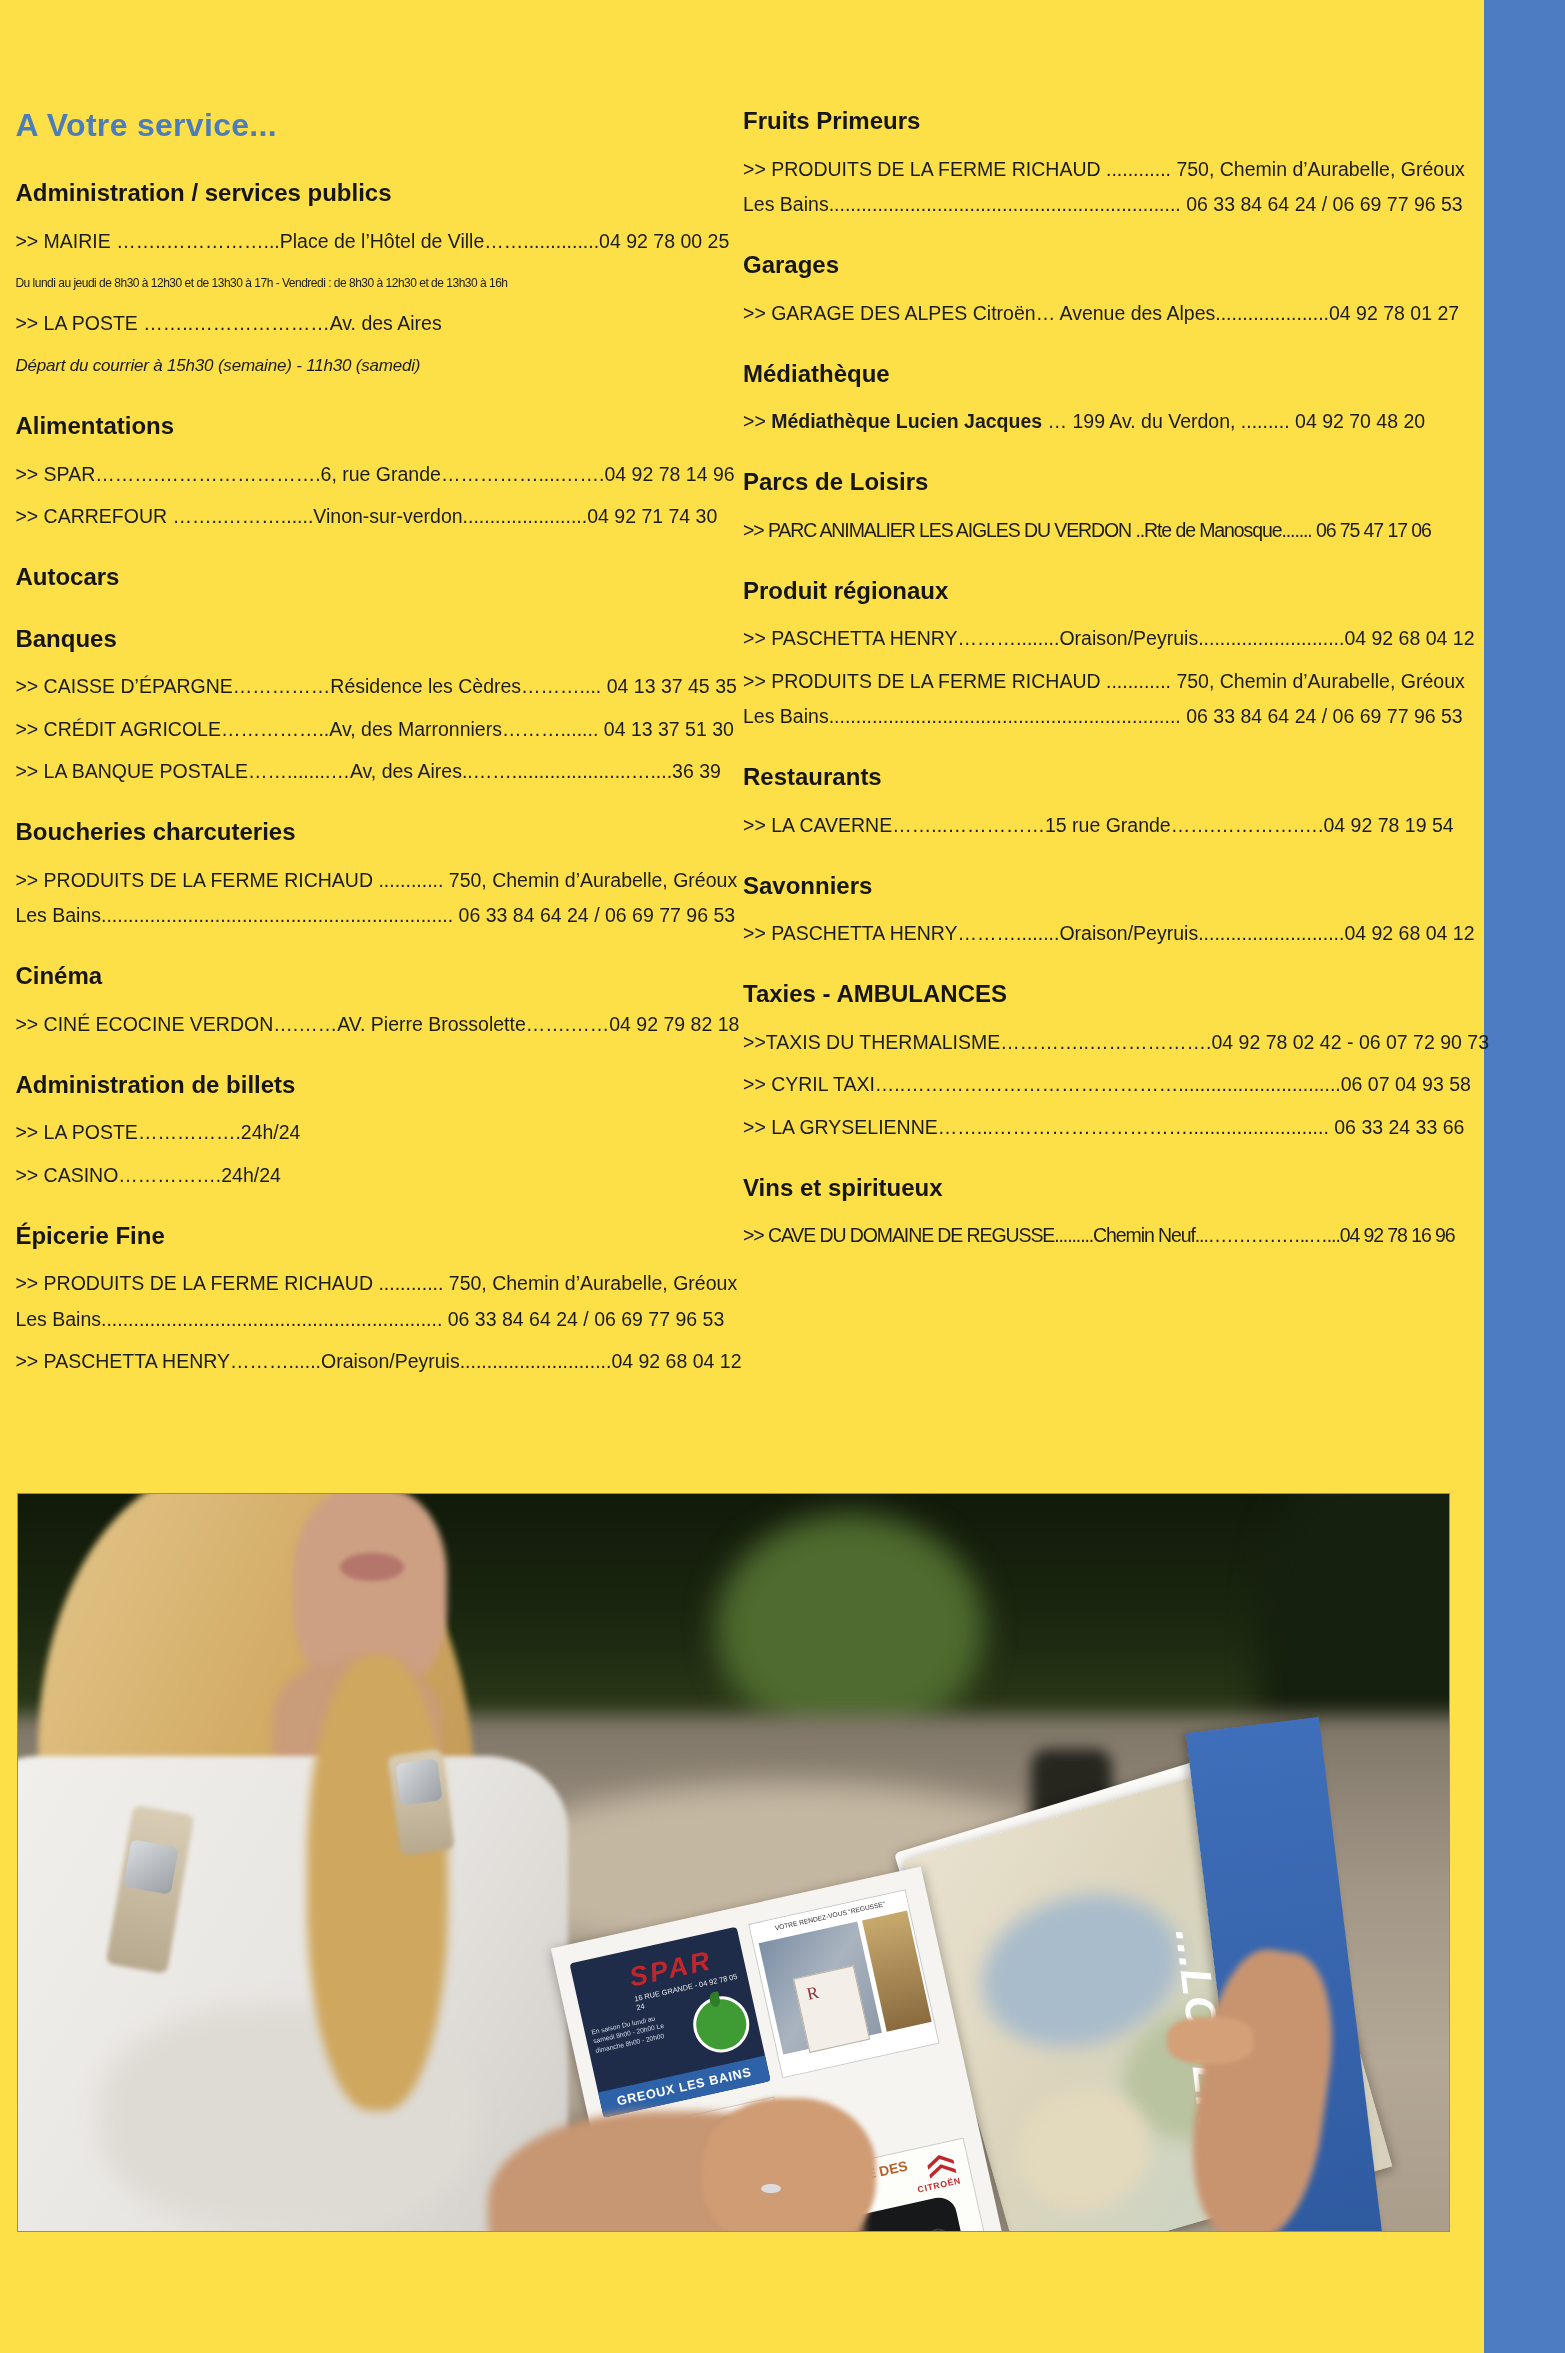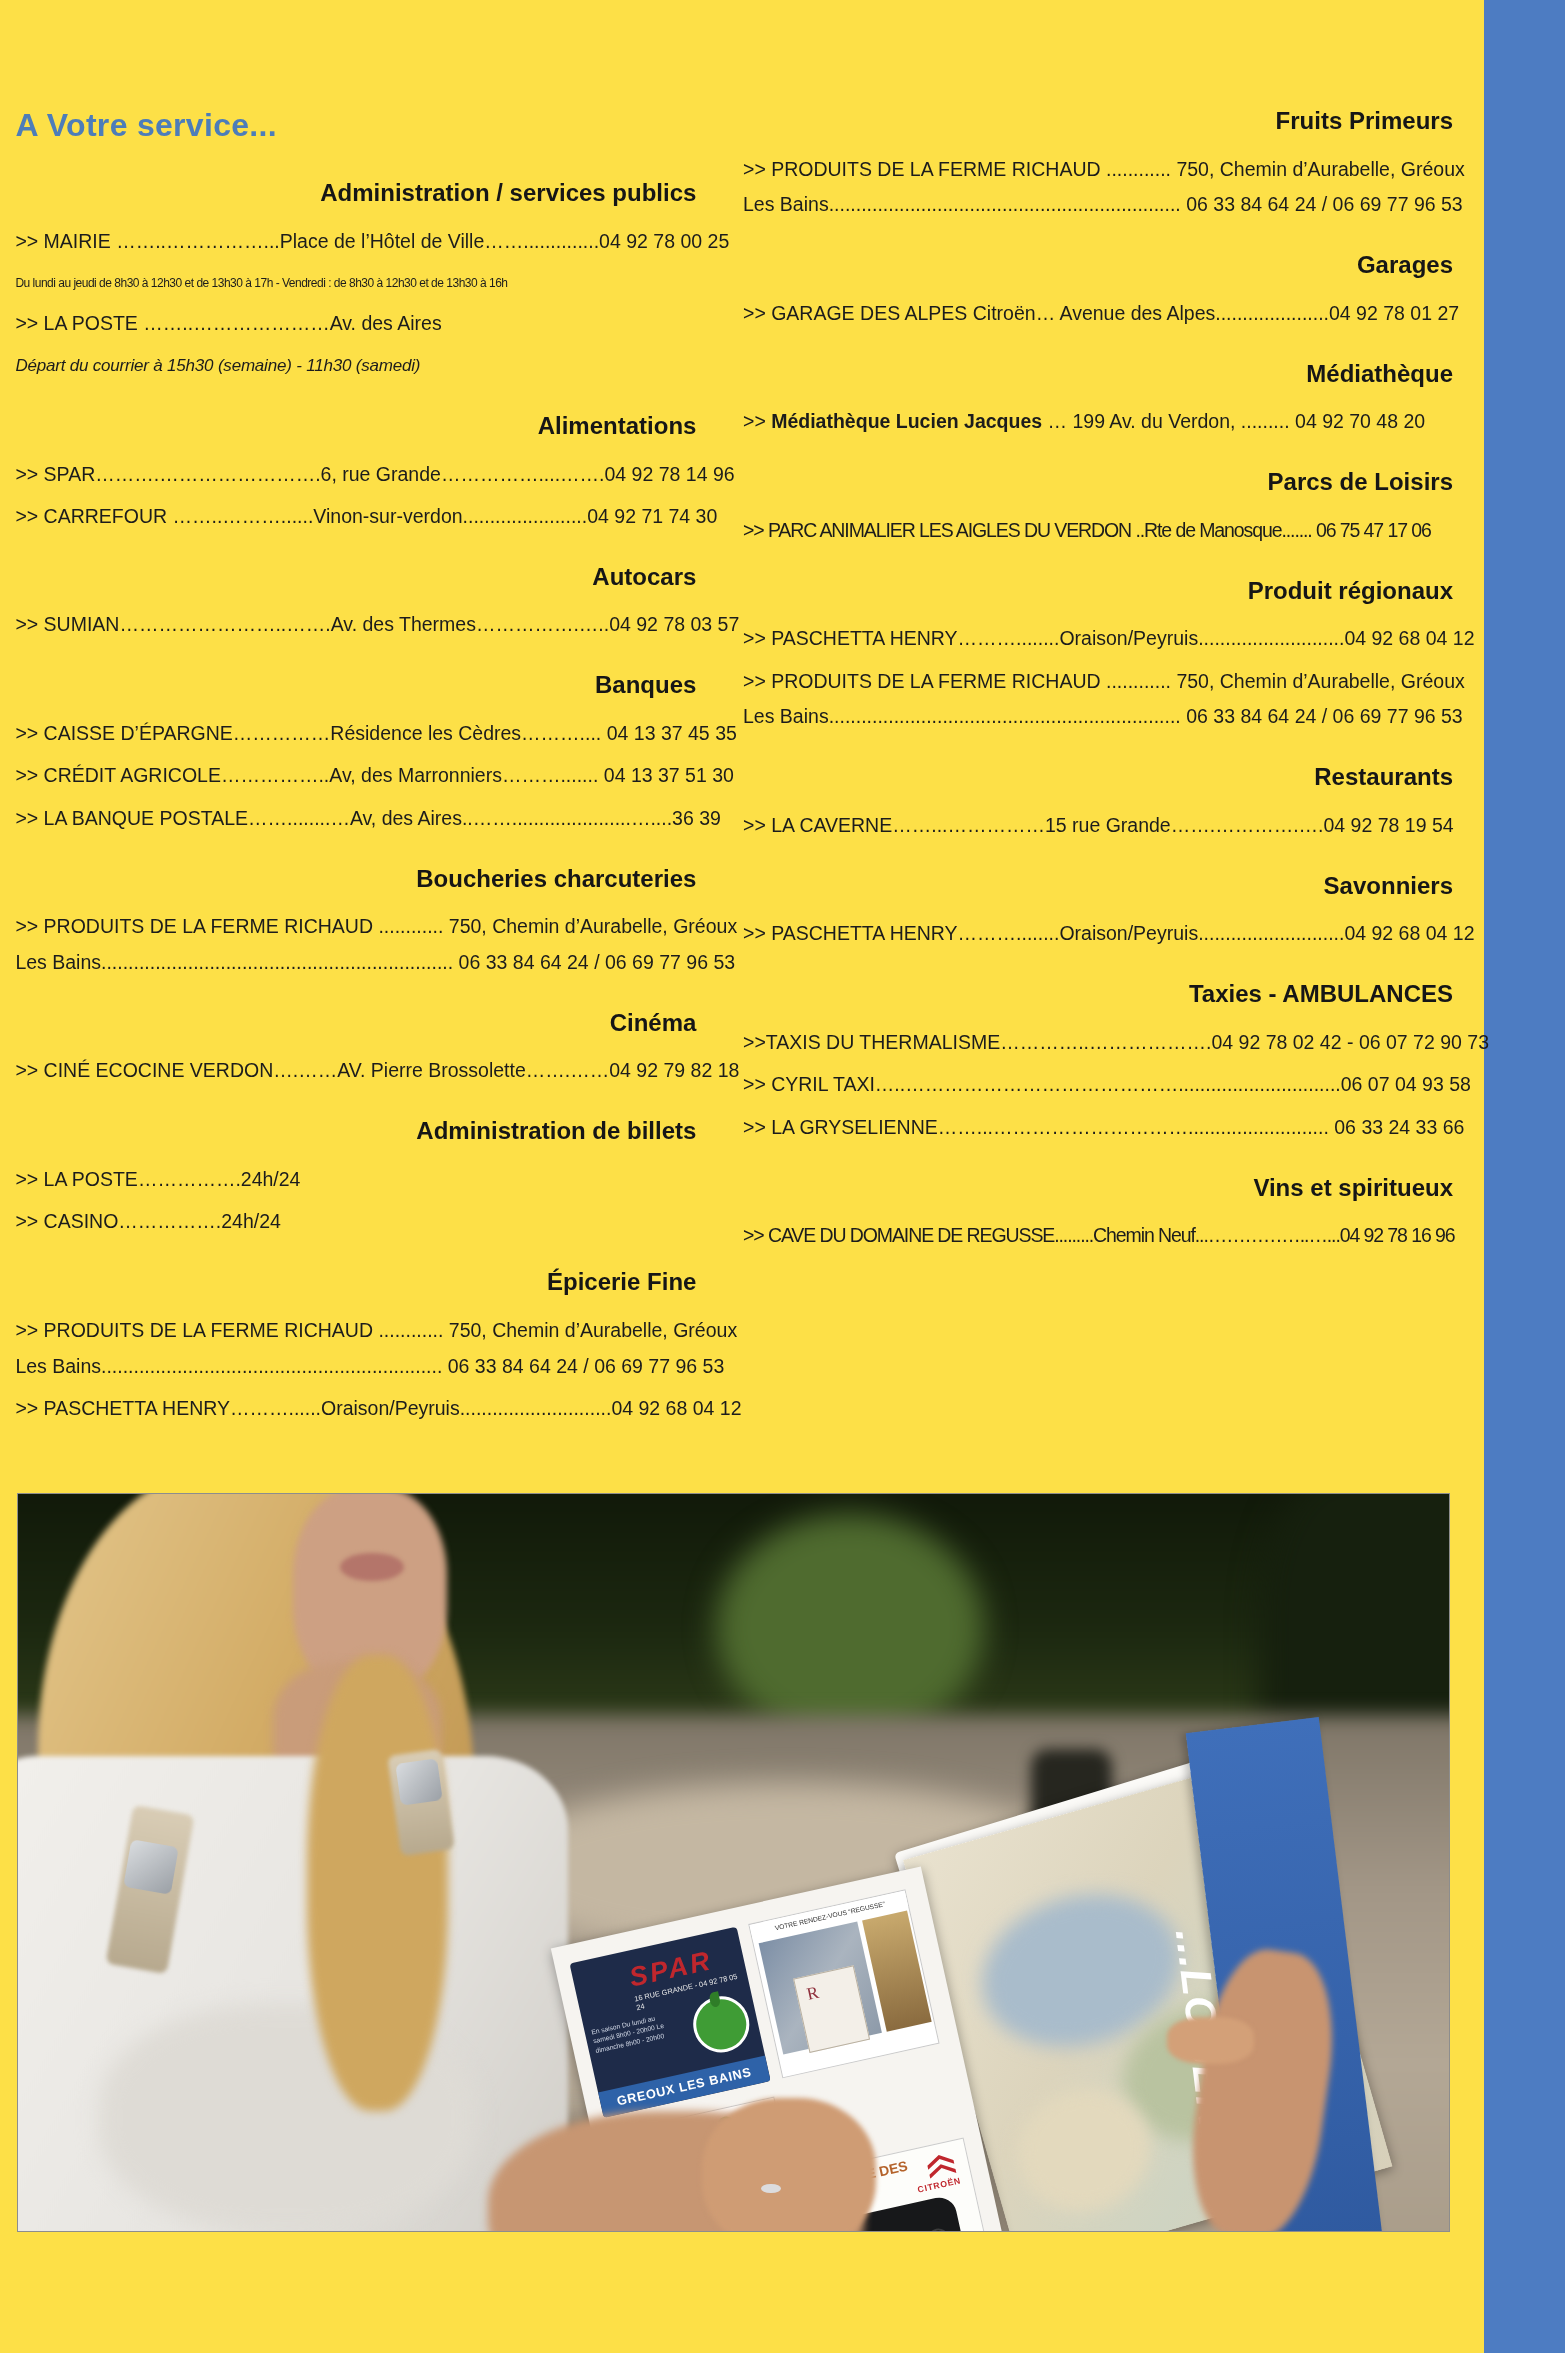--- a/index.html
+++ b/index.html
@@ -6,21 +6,21 @@
   .page{
     position:relative; width:1565px; height:2354px; background:#fde047;
     font-family:"Liberation Sans", sans-serif; color:#1a1a1a; overflow:hidden;
   }
   .sidebar{position:absolute; top:0; right:0; width:81px; height:2354px;}
   .page-title{font-size:32px; font-weight:bold; margin:0 0 35px 0; letter-spacing:0.3px;}
   .col{position:absolute; top:107px;}
   .col-left{left:15.4px; width:681px;}
   .col-right{left:743px; width:710px;}
   .section{margin-bottom:34px;}
-  .section-heading{font-size:24px; font-weight:bold; color:#161616; margin:0 0 21.5px 0;text-align:right;}
+  .section-heading{font-size:24px; font-weight:bold; color:#161616; margin:0 0 21.5px 0;}
   .entry{font-size:19.5px; line-height:25px; margin-bottom:17.4px; white-space:nowrap; color:#1c1c1c;}
   .entry .bold{font-weight:bold;}
   .entry.cont{margin-top:-6.7px;}
   .entry.note{font-size:12px; letter-spacing:-0.5px; margin-bottom:14.8px;}
   .entry.note-italic{font-size:17px; font-style:italic; letter-spacing:-0.2px;}
   .entry.condensed{letter-spacing:-1.1px;}
   
   .photo{
     position:absolute; left:17px; top:1493px; width:1431px; height:737px;
     background:#a89c8b; border:1.3px solid #8d8d8d; overflow:hidden;
@@ -126,21 +126,20 @@
           <div class="entry">&gt;&gt; LA POSTE ……..…………………Av. des Aires</div>
           <div class="entry note-italic">Départ du courrier à 15h30 (semaine) - 11h30 (samedi)</div>
         </div>
         <div class="section">
           <div class="section-heading">Alimentations</div>
           <div class="entry">&gt;&gt; SPAR……….…………………….6, rue Grande……………....…….04 92 78 14 96</div>
           <div class="entry">&gt;&gt; CARREFOUR ……..………......Vinon-sur-verdon.......................04 92 71 74 30</div>
         </div>
         <div class="section">
           <div class="section-heading">Autocars</div>
-          <div class="entry">&gt;&gt; SUMIAN……………………..…….Av. des Thermes…………….…..04 92 78 03 57</div>
         </div>
         <div class="section">
           <div class="section-heading">Banques</div>
           <div class="entry">&gt;&gt; CAISSE D’ÉPARGNE……………Résidence les Cèdres……….... 04 13 37 45 35</div>
           <div class="entry">&gt;&gt; CRÉDIT AGRICOLE……………..Av, des Marronniers………....... 04 13 37 51 30</div>
           <div class="entry">&gt;&gt; LA BANQUE POSTALE……........…Av, des Aires..……......................…....36 39</div>
         </div>
         <div class="section">
           <div class="section-heading">Boucheries charcuteries</div>
           <div class="entry">&gt;&gt; PRODUITS DE LA FERME RICHAUD ............ 750, Chemin d’Aurabelle, Gréoux</div>

